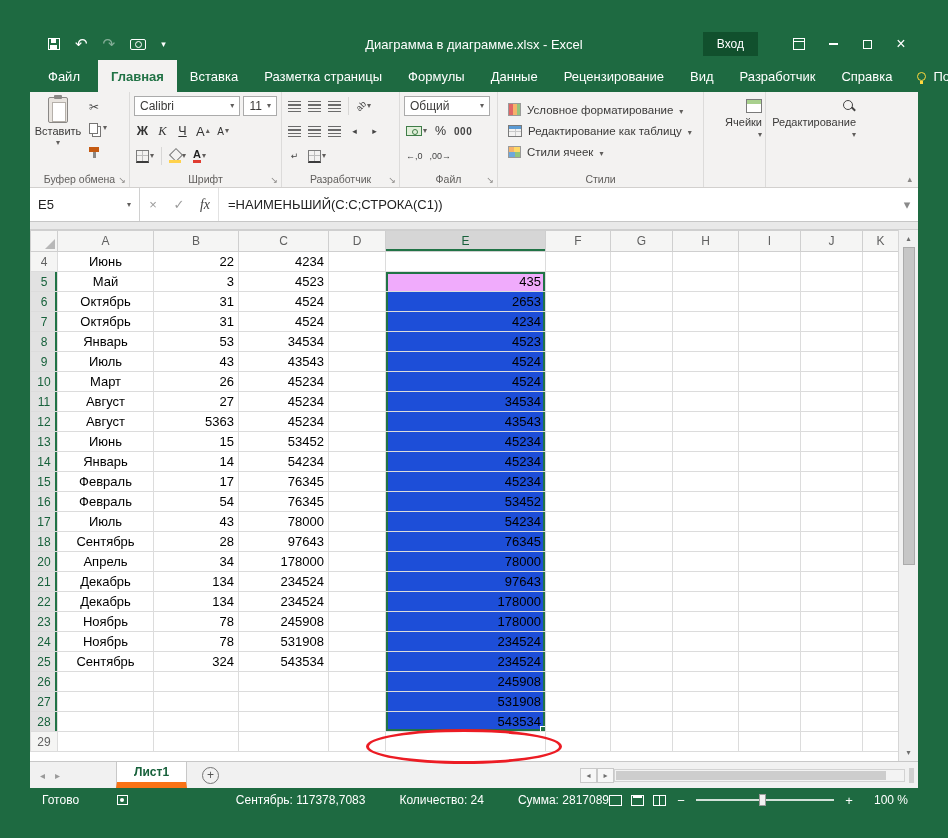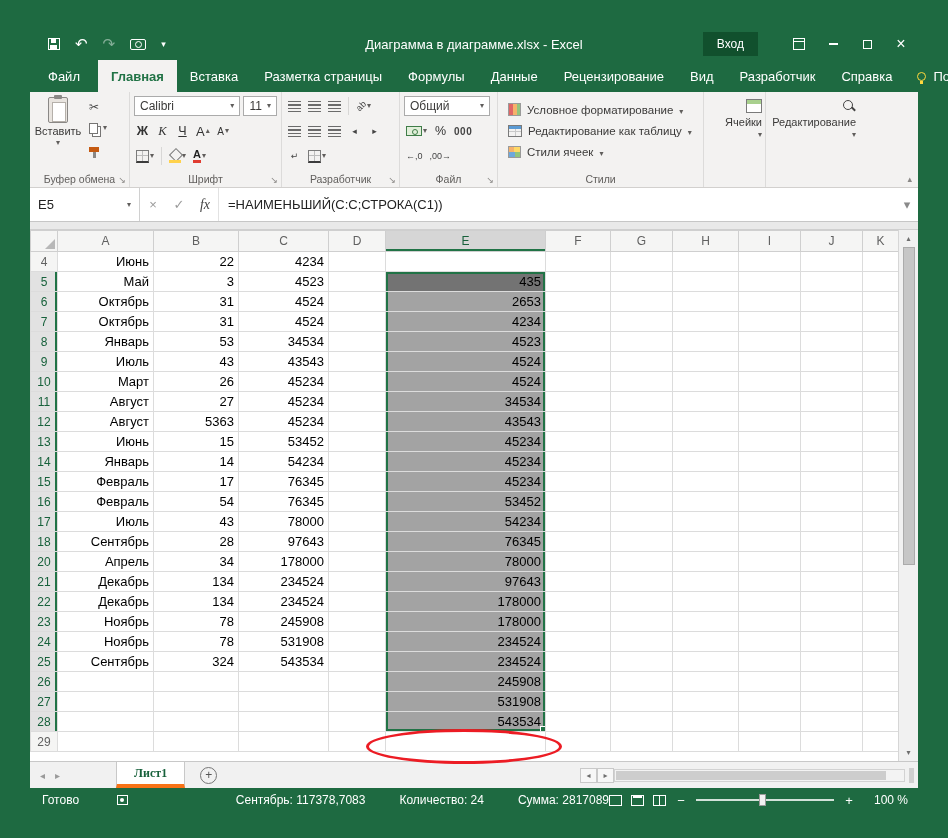--- a/index.html
+++ b/index.html
@@ -112,39 +112,39 @@
   
   .gridwrap{position:absolute;left:30px;top:230px;width:868px;height:531px;background:#fff;overflow:hidden;}
   table.grid{border-collapse:collapse;table-layout:fixed;width:868px;font-size:13px;color:#000;}
   .grid th,.grid td{border:1px solid #dcdcdc;height:20px;padding:0 4px;overflow:hidden;white-space:nowrap;font-weight:400;}
   .grid thead th{height:21px;background:#f5f5f4;color:#616161;font-size:12px;text-align:center;border-color:#cfcfcf;padding:0;cursor:pointer;}
   .corner{position:relative;background:#f5f5f4;}
   .corner::after{content:"";position:absolute;right:2px;bottom:2px;border-left:10px solid transparent;border-bottom:10px solid #b8b8b8;}
   .ch-sel{background:#d6d6d6 !important;color:#17613b !important;font-weight:700;box-shadow:inset 0 -2px 0 #217346;}
   .rh{background:#f5f5f4;color:#616161;font-size:12px;text-align:center;border-color:#cfcfcf;padding:0;cursor:pointer;}
   .rh-sel{background:#e2e2e2;color:#17613b;box-shadow:inset -2px 0 0 #217346;}
-  .al{text-align:right;} .ar{text-align:right;}
+  .al{text-align:center;} .ar{text-align:right;}
   .tb{border-color:#6e6e6e;}
-  .sel{background:#a3a3a3;box-shadow:inset 2px 0 0 #217346,inset -2px 0 0 #217346;}
+  .sel{background:#1d4ed8;box-shadow:inset 2px 0 0 #217346,inset -2px 0 0 #217346;}
   .sel.sel-top{box-shadow:inset 2px 0 0 #217346,inset -2px 0 0 #217346,inset 0 2px 0 #217346;}
   .sel.sel-bot{position:relative;box-shadow:inset 2px 0 0 #217346,inset -2px 0 0 #217346,inset 0 -2px 0 #217346;}
-  .sel.act{background:#737373;}
+  .sel.act{background:#f0abfc;}
   .sel-bot::after{content:"";position:absolute;right:-3px;bottom:-3px;width:6px;height:6px;background:#217346;border:1px solid #fff;z-index:5;}
   
   .vscroll{position:absolute;left:898px;top:230px;width:20px;height:531px;background:#f1f1f1;border-left:1px solid #d6d6d6;display:flex;flex-direction:column;align-items:center;}
   .varrow{height:17px;display:flex;align-items:center;justify-content:center;font-size:8px;color:#6e6e6e;width:100%;cursor:pointer;}
   .vthumb{width:12px;height:318px;background:#c6c6c6;border:1px solid #ababab;cursor:pointer;}
   .vfill{flex:1;}
   
   .annot{position:absolute;left:366px;top:729px;width:196px;height:35px;border:3px solid #ec1c24;border-radius:50%;z-index:60;pointer-events:none;}
 
   
   .sheettabs{position:absolute;left:30px;right:30px;top:761px;height:27px;background:#f1f1f1;border-top:1px solid #c8c8c8;display:flex;align-items:stretch;font-size:12px;color:#555;}
   .snav{display:flex;align-items:center;gap:10px;padding:0 10px;color:#9a9a9a;font-size:10px;}
-  .stab{margin-left:46px;background:#fff;color:#17613b;font-weight:700;border-left:1px solid #c8c8c8;border-right:1px solid #c8c8c8;border-bottom:4px solid #f97316;padding:0 17px;display:flex;align-items:center;cursor:pointer;font-family:Liberation Serif, serif;}
+  .stab{margin-left:46px;background:#fff;color:#17613b;font-weight:700;border-left:1px solid #c8c8c8;border-right:1px solid #c8c8c8;border-bottom:6px solid #f97316;padding:0 17px;display:flex;align-items:center;cursor:pointer;}
   .addsheet{width:17px;height:17px;border:1px solid #767676;border-radius:50%;color:#555;font-size:12px;display:flex;align-items:center;justify-content:center;align-self:center;margin-left:15px;cursor:pointer;}
   .hscroll{margin-left:auto;width:338px;display:flex;align-items:center;padding-right:4px;}
   .harrow{width:17px;height:15px;border:1px solid #c9c9c9;background:#f7f7f7;color:#6e6e6e;font-size:8px;display:flex;align-items:center;justify-content:center;cursor:pointer;}
   .htrack{flex:1;height:13px;border:1px solid #d2d2d2;background:#f3f3f3;display:flex;align-items:stretch;padding:1px;}
   .hthumb{width:94%;background:#cdcdcd;cursor:pointer;}
   .hsplit{width:5px;height:15px;background:#d0d0d0;margin-left:4px;cursor:col-resize;}
 
   
   .statusbar{position:absolute;left:30px;right:30px;top:788px;height:24px;background:#1e6a41;color:#fff;display:flex;align-items:center;font-size:12px;padding:0 10px;}
   .mode{margin-left:2px;}

